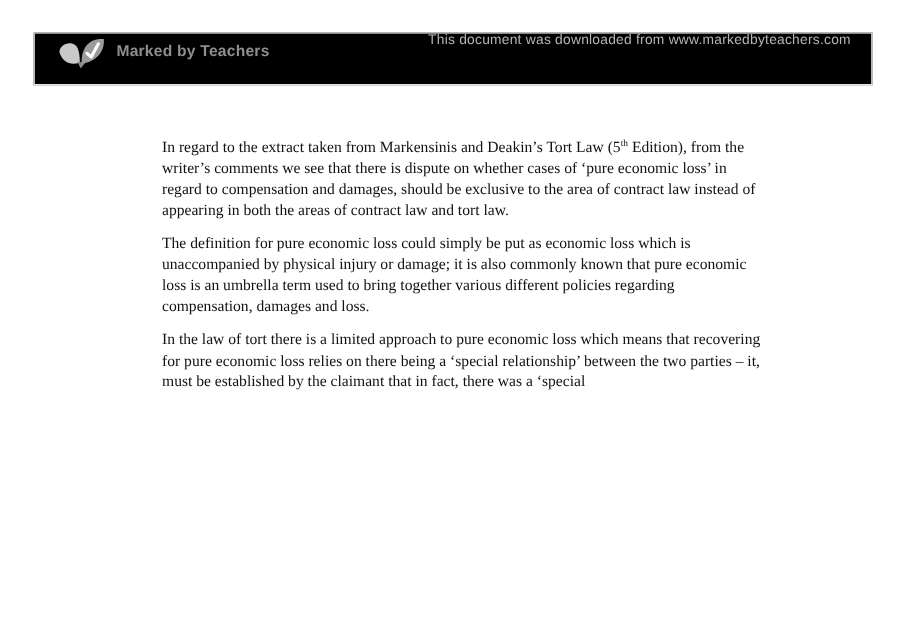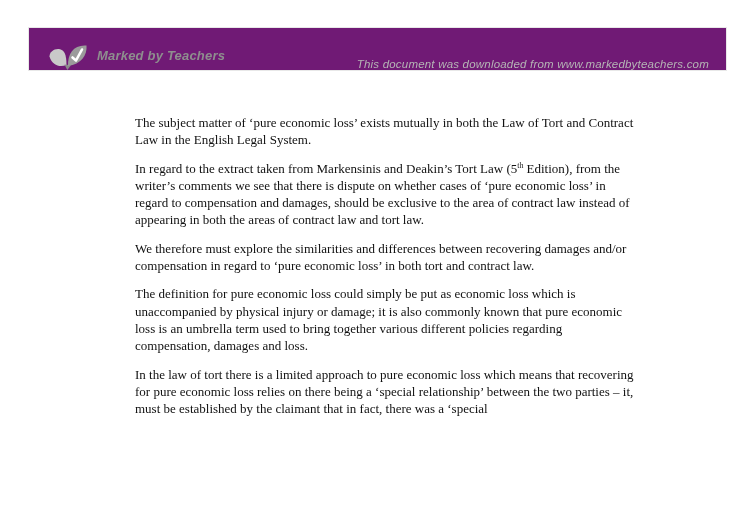--- a/index.html
+++ b/index.html
@@ -9,26 +9,25 @@
     background: #ffffff;
     position: relative;
     font-family: "Liberation Sans", sans-serif;
   }
   .site-header {
     position: absolute;
     left: 28px; top: 27px;
     width: 699px; height: 44px;
     box-sizing: border-box;
     border: 1px solid #e8e8e8;
-    background: #701a75;
+    background: #000000;
     display: flex;
-    align-items: flex-end;
+    align-items: flex-start;
     justify-content: space-between;
     padding: 0 17px 0 19px;
-    font-style: italic;
   }
   .brand { display: flex; align-items: center; gap: 9px; }
   .brand-text {
     font-size: 13px;
     font-weight: 600;
     color: #8e8e8e;
     letter-spacing: 0.2px;
   }
   .notice {
     font-size: 11.5px;
@@ -65,20 +64,18 @@
         <path d="M16.5 23.5 L 23 24.2 L 19.3 29 Z" fill="#8a8a8a"></path>
         <path d="M20 25 C 19.5 12, 26 3.5, 38.5 4.5 C 39.5 14, 33 23.5, 20 25 Z" fill="#9b9b9b"></path>
         <path d="M24.5 16.5 L 28 19.5 L 34 8.5" stroke="#ffffff" stroke-width="2.6" fill="none" stroke-linecap="round" stroke-linejoin="round"></path>
       </svg>
       <span class="brand-text">Marked by Teachers</span>
     </div>
     <div class="notice">This document was downloaded from www.markedbyteachers.com</div>
   </header>
 
   <main class="essay">
-    <p class="para">The subject matter of ‘pure economic loss’ exists mutually in both the Law of Tort and Contract Law in the English Legal System.</p>
     <p class="para"><span>In regard to the extract taken from Markensinis and Deakin’s Tort Law (5</span><sup>th</sup><span> Edition), from the writer’s comments we see that there is dispute on whether cases of ‘pure economic loss’ in regard to compensation and damages, should be exclusive to the area of contract law instead of appearing in both the areas of contract law and tort law.</span></p>
-    <p class="para">We therefore must explore the similarities and differences between recovering damages and/or compensation in regard to ‘pure economic loss’ in both tort and contract law.</p>
     <p class="para">The definition for pure economic loss could simply be put as economic loss which is unaccompanied by physical injury or damage; it is also commonly known that pure economic loss is an umbrella term used to bring together various different policies regarding compensation, damages and loss.</p>
     <p class="para">In the law of tort there is a limited approach to pure economic loss which means that recovering for pure economic loss relies on there being a ‘special relationship’ between the two parties – it, must be established by the claimant that in fact, there was a ‘special</p>
   </main>
 
 </div>
 
 </body></html>

